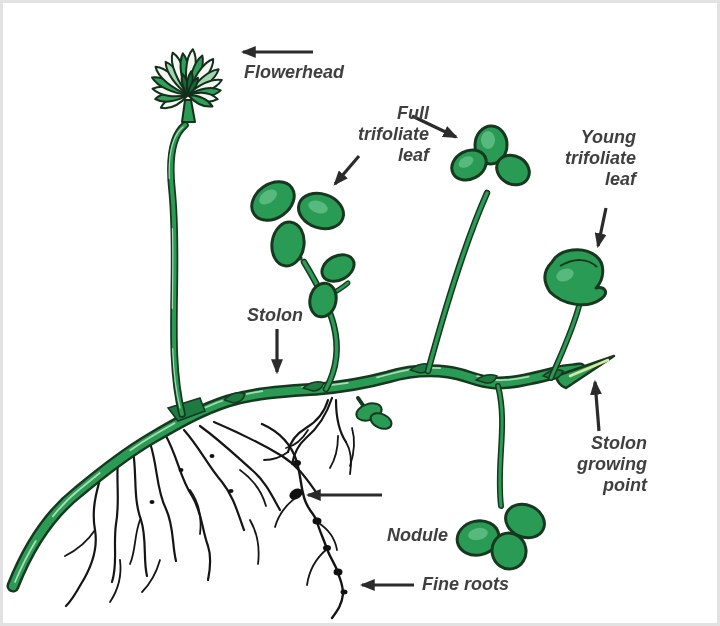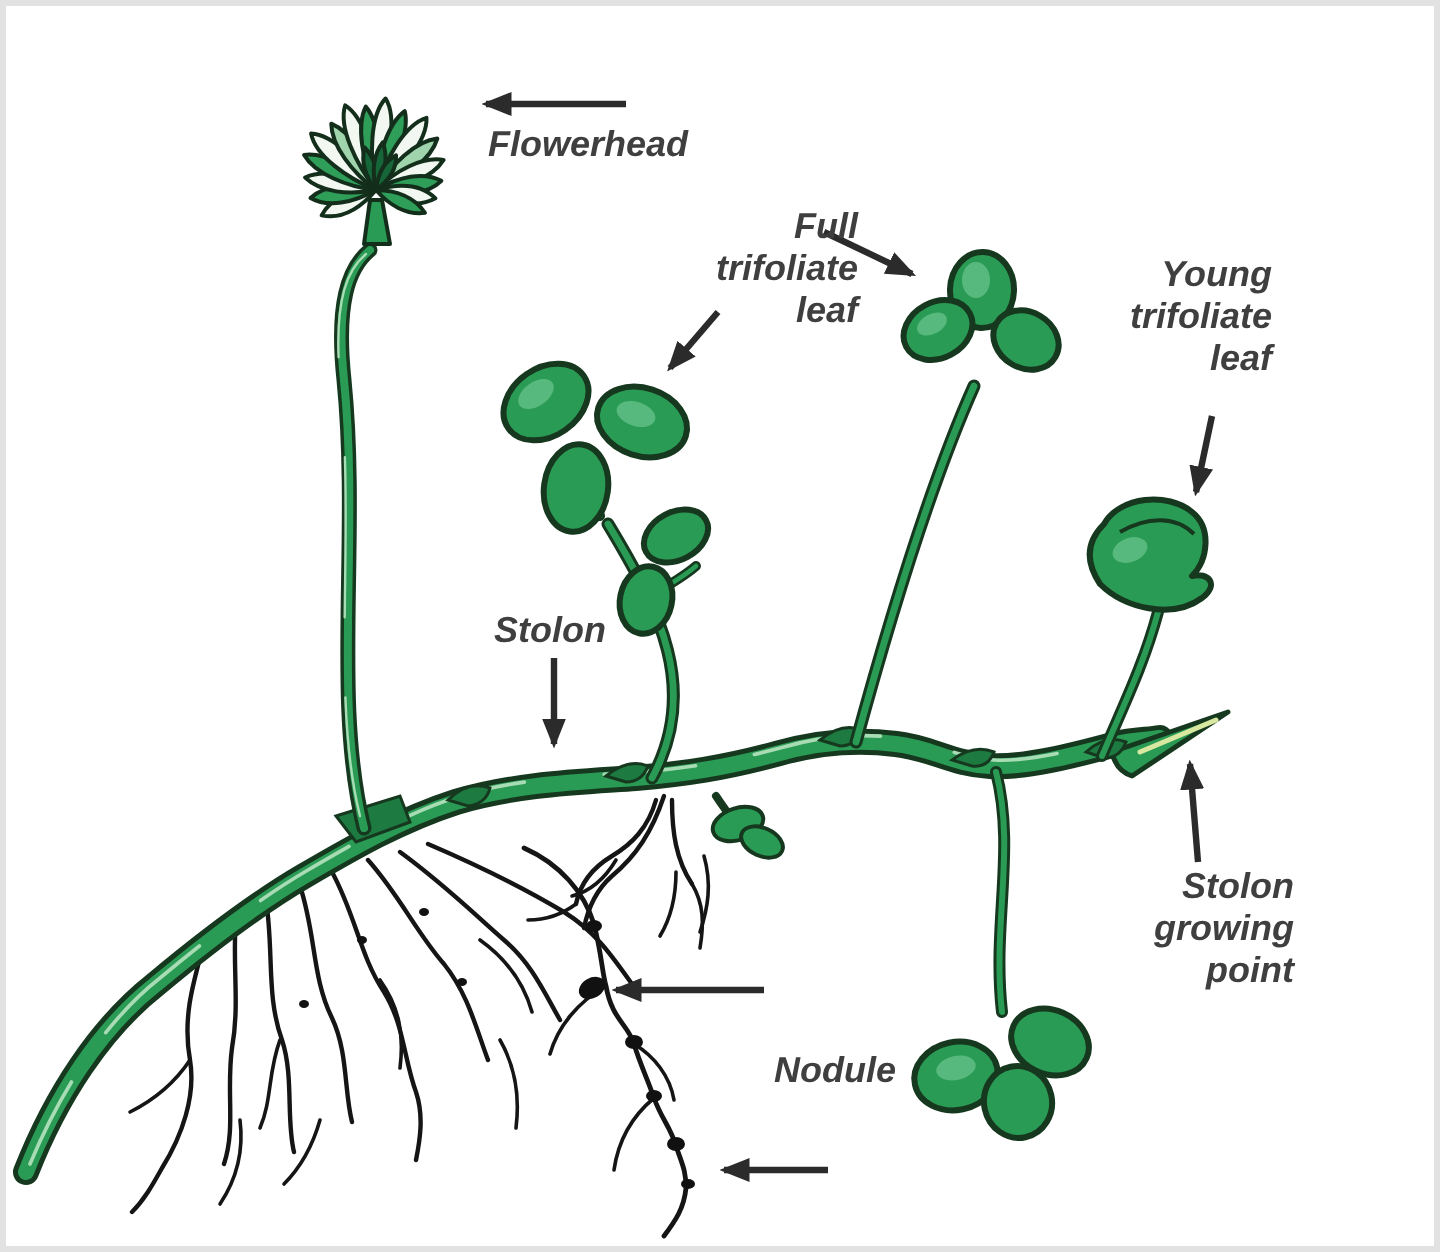--- a/index.html
+++ b/index.html
@@ -200,13 +200,14 @@
 leaf</div>
 
   <div class="lbl" style="left:247px;top:305px;">Stolon</div>
 
   <div class="lbl center" style="left:563px;top:433px;">Stolon
 growing
 point</div>
 
   <div class="lbl" style="left:387px;top:499px;margin-top:26px;">Nodule</div>
 
+  <div class="lbl" style="left:422px;top:574px;">Fine roots</div>
 </div>
 
 </body></html>

